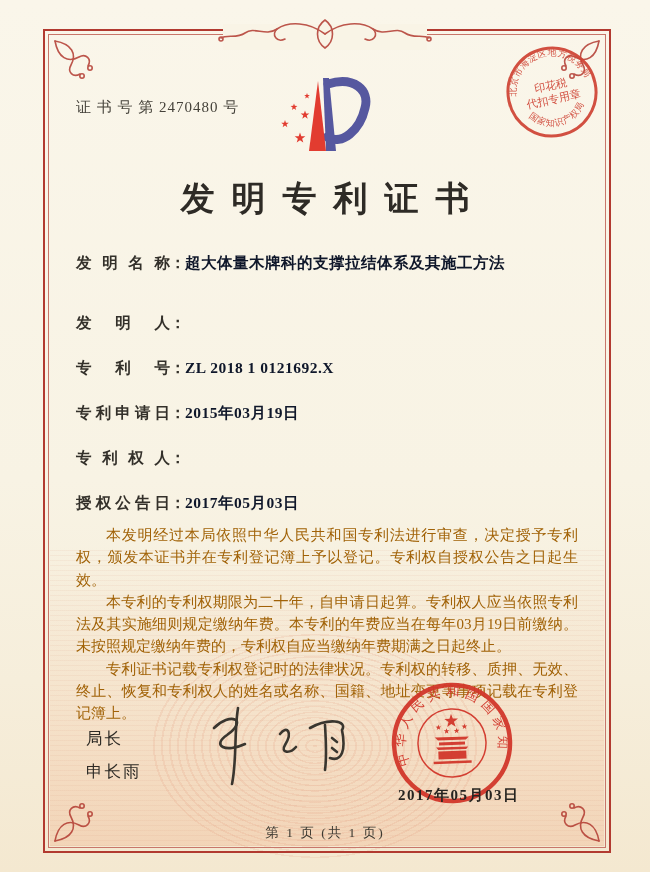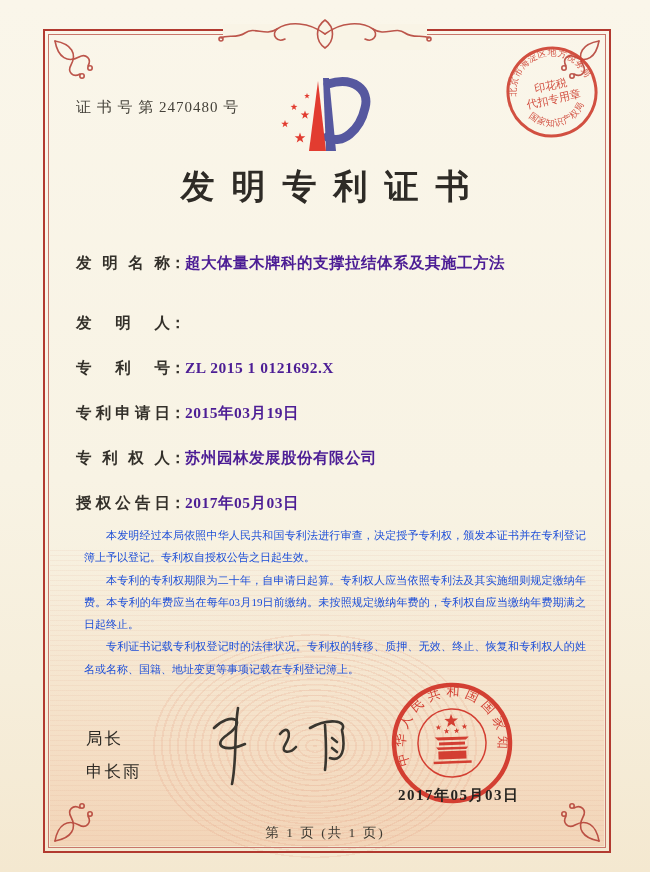--- a/index.html
+++ b/index.html
@@ -32,31 +32,31 @@
   .flourish.tl{left:52px;top:38px;}
   .flourish.tr{right:48px;top:38px;transform:scaleX(-1);}
   .flourish.bl{left:52px;bottom:28px;transform:scaleY(-1);}
   .flourish.br{right:48px;bottom:28px;transform:scale(-1,-1);}
   .top-ornament{left:215px;top:12px;width:220px;height:44px;z-index:3;}
   
   .content{z-index:4;}
   .cert-no{left:76px;top:82px;font-size:15px;letter-spacing:1px;color:#45423a;z-index:4;margin-top:16px;}
   .logo{left:278px;top:74px;width:100px;height:84px;z-index:4;}
   .tax-stamp{left:504px;top:44px;width:96px;height:96px;transform:rotate(-12deg);opacity:.93;z-index:4;}
-  .title{left:0;right:0;top:164px;text-align:center;font-size:34px;font-weight:700;
+  .title{left:0;right:0;top:176px;text-align:center;font-size:34px;font-weight:700;
          letter-spacing:17px;text-indent:17px;color:#2e2b26;z-index:4;}
   .fields{left:76px;top:252px;width:482px;z-index:4;font-size:15.5px;}
   .frow{display:flex;margin-bottom:24px;line-height:21px;}
   .frow.first{margin-bottom:39px;}
   .flabel{display:inline-block;width:94px;font-weight:600;color:#33302a;
           text-align:justify;text-align-last:justify;}
   .fcolon{width:15px;font-weight:600;}
-  .fvalue{flex:1;font-weight:600;color:#4c1d95;letter-spacing:.5px;}
-  .body-text{left:76px;top:524px;width:502px;font-size:11px;line-height:22.3px;
-             text-align:justify;color:#1d4ed8;z-index:4;margin-left:8px;}
+  .fvalue{flex:1;font-weight:600;color:#0f172a;letter-spacing:.5px;}
+  .body-text{left:76px;top:524px;width:502px;font-size:15px;line-height:22.3px;
+             text-align:justify;color:#a16207;z-index:4;}
   .body-text p{margin:0;text-indent:2em;}
   .director{left:86px;top:728px;z-index:5;font-size:16.5px;font-weight:400;color:#2e2b26;}
   .director div{margin-bottom:11px;letter-spacing:2px;}
   .signature{left:196px;top:698px;width:150px;height:92px;z-index:5;}
   .sipo-seal{left:389px;top:680px;width:126px;height:126px;z-index:5;opacity:.95;transform:rotate(-2deg);}
   .seal-date{left:398px;top:786px;font-size:15px;font-weight:700;letter-spacing:1.5px;color:#262420;z-index:6;}
   .footer{left:0;right:0;top:824px;text-align:center;font-size:13.5px;letter-spacing:2px;color:#3d3a32;z-index:4;}
   .seal-stroke{stroke:var(--seal-red,#d2372b);fill:none;}
   .stamp-text{fill:var(--stamp-red,#cf4435);}
   .seal-text{fill:var(--seal-red,#d2372b);}
@@ -161,31 +161,30 @@
       <span class="fcolon">：</span>
     <span class="fvalue">超大体量木牌科的支撑拉结体系及其施工方法</span>
   </div>
   <div class="frow">
     <span class="flabel">发明人</span>
       <span class="fcolon">：</span>
   </div>
   <div class="frow">
     <span class="flabel">专利号</span>
       <span class="fcolon">：</span>
-    <span class="fvalue">ZL 2015 1 0121692.X</span>
+    <span class="fvalue">ZL 2018 1 0121692.X</span>
   </div>
   <div class="frow">
     <span class="flabel">专利申请日</span>
       <span class="fcolon">：</span>
     <span class="fvalue">2015年03月19日</span>
   </div>
   <div class="frow">
     <span class="flabel">专利权人</span>
       <span class="fcolon">：</span>
-    <span class="fvalue">苏州园林发展股份有限公司</span>
   </div>
   <div class="frow">
     <span class="flabel">授权公告日</span>
       <span class="fcolon">：</span>
     <span class="fvalue">2017年05月03日</span>
   </div>
 </div>
 
 <div class="abs body-text content">
   <p>本发明经过本局依照中华人民共和国专利法进行审查，决定授予专利权，颁发本证书并在专利登记簿上予以登记。专利权自授权公告之日起生效。</p>

